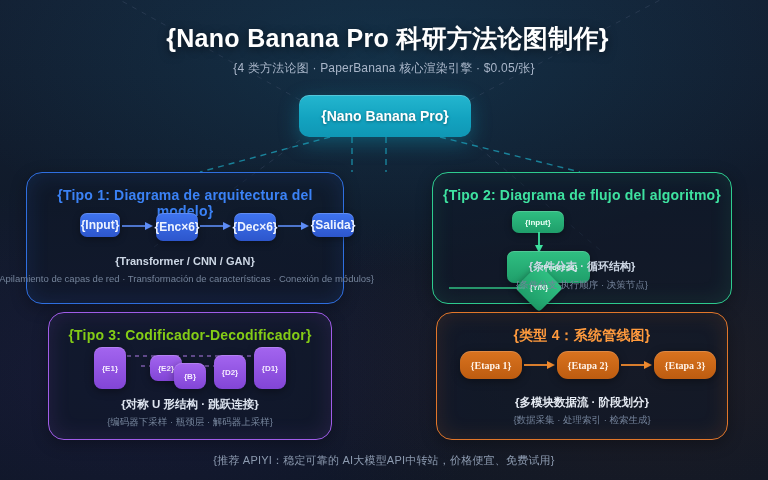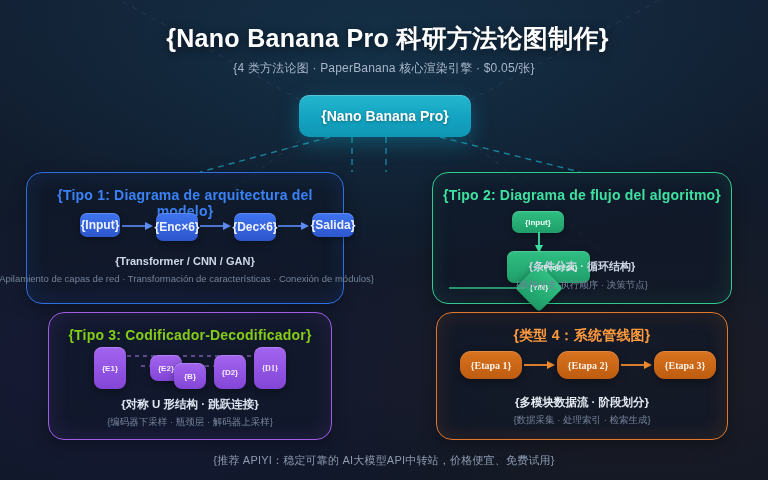--- a/index.html
+++ b/index.html
@@ -235,21 +235,21 @@
     </div>
     <div class="n-purple" style="left:101px;top:42px;width:32px;height:26px;">
       <span>{E2}</span>
     </div>
     <div class="n-purple" style="left:125px;top:50px;width:32px;height:26px;">
       <span>{B}</span>
     </div>
     <div class="n-purple" style="left:165px;top:42px;width:32px;height:34px;">
       <span>{D2}</span>
     </div>
-    <div class="n-purple" style="left:205px;top:34px;width:32px;height:42px;font-family:Liberation Serif, serif;">
+    <div class="n-purple" style="left:205px;top:34px;width:32px;height:42px;">
       <span>{D1}</span>
     </div>
 
     <div class="card-cap" style="top:84px;font-size:11.5px;color:#dfe6f1;">{对称 U 形结构 · 跳跃连接}</div>
     <div class="card-sub" style="top:103px;">{编码器下采样 · 瓶颈层 · 解码器上采样}</div>
   </div>
 
   <div class="card" id="card4">
     <div class="card-title">{类型 4：系统管线图}</div>
 

